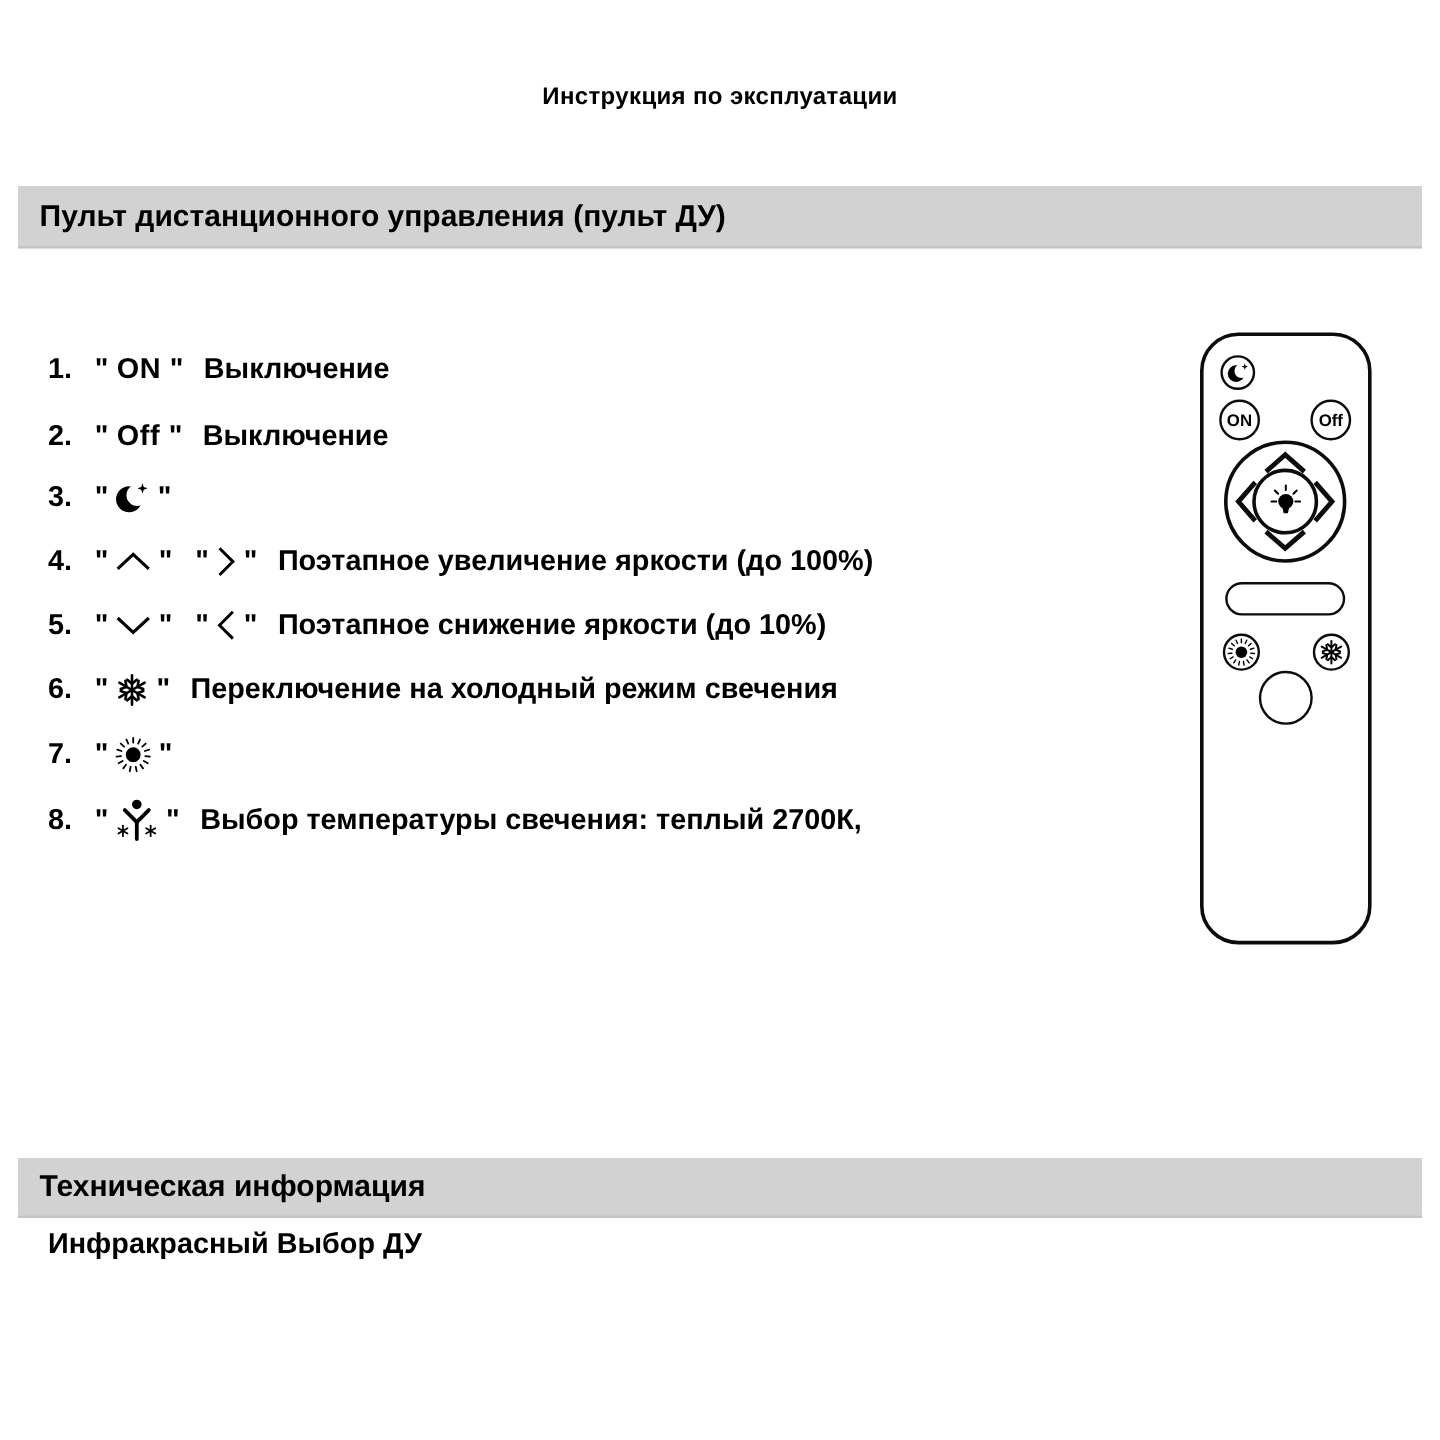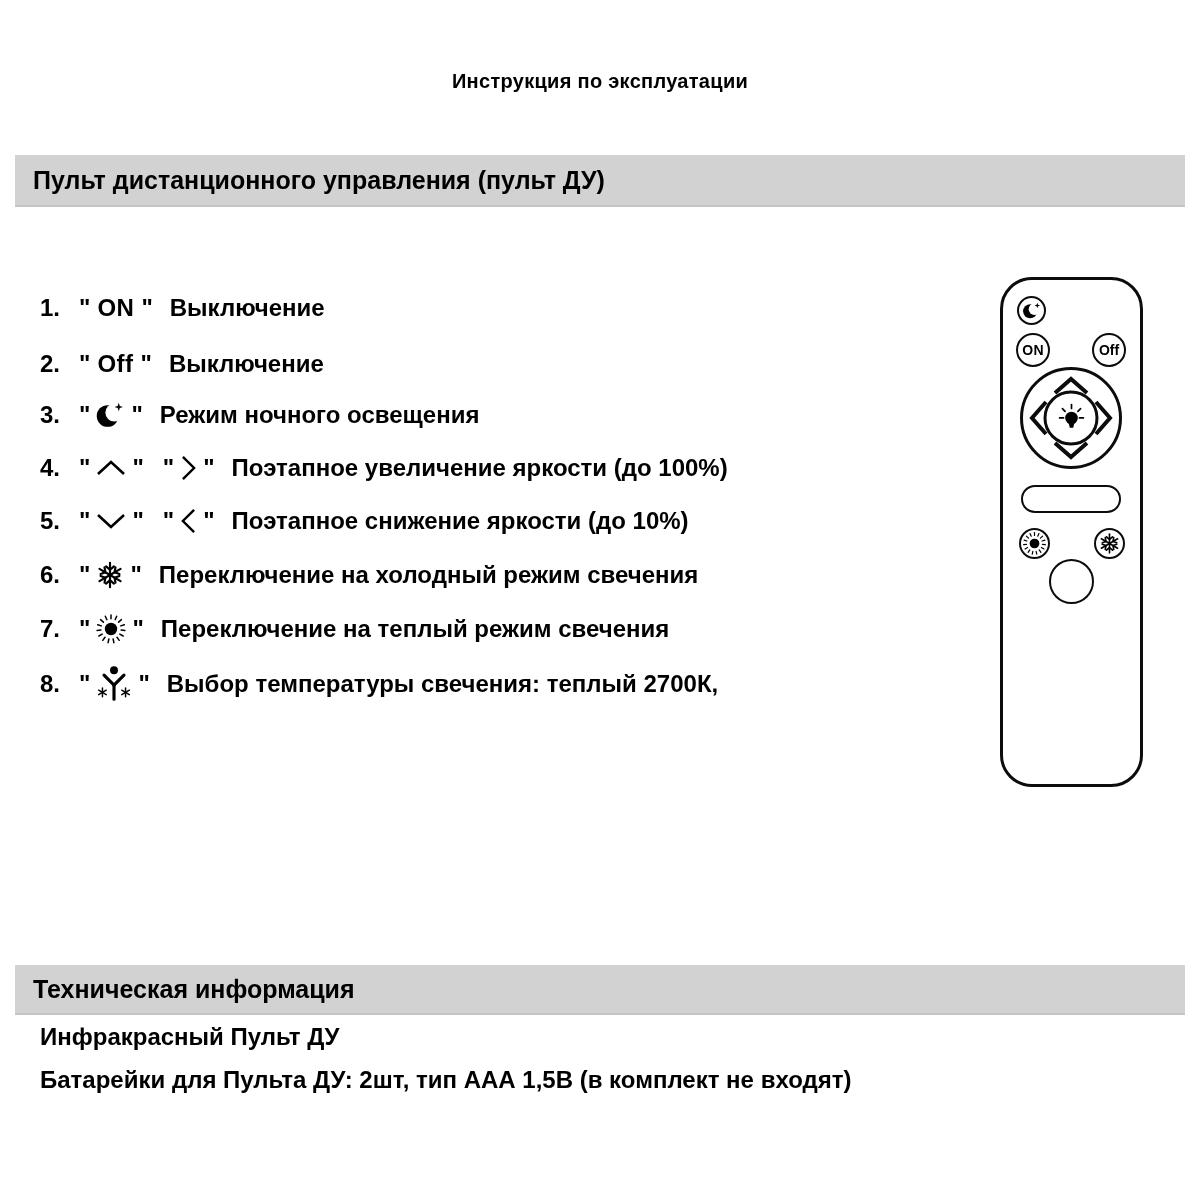--- a/index.html
+++ b/index.html
@@ -165,21 +165,20 @@
 
   <div class="item" style="top:399px">
     <span class="num">3.</span>
     <span class="q">"</span>
     <span class="icon">
       <svg viewBox="0 0 32 32" width="31" height="31">
           <use href="#moon-full"></use>
         </svg>
     </span>
     <span class="q">"</span>
-    <span class="txt">Режим ночного освещения</span>
   </div>
 
   <div class="item" style="top:452px">
     <span class="num">4.</span>
     <span class="q">"</span>
     <span class="icon">
       <svg viewBox="0 0 32 20" width="32" height="20">
           <polyline points="3,16 16,4 29,16" fill="none" stroke="#000" stroke-width="2.6"></polyline>
         </svg>
     </span>
@@ -227,21 +226,20 @@
 
   <div class="item" style="top:613px">
     <span class="num">7.</span>
     <span class="q">"</span>
     <span class="icon">
       <svg viewBox="0 0 32 32" width="32" height="32">
           <use href="#sun-full"></use>
         </svg>
     </span>
     <span class="q">"</span>
-    <span class="txt">Переключение на теплый режим свечения</span>
   </div>
 
   <div class="item item8" style="top:669px">
     <span class="num">8.</span>
     <span class="q">"</span>
     <span class="icon">
       <svg viewBox="0 0 36 40" width="38" height="42">
           <use href="#temp-full"></use>
         </svg>
     </span>
@@ -298,16 +296,15 @@
           </svg>
       </span>
     </div>
     <div class="rbtn btn-big"></div>
   </div>
 
   <div class="bar bar2">
     <span>Техническая информация</span>
   </div>
 
-  <div class="tech-line tl1">Инфракрасный Пульт ДУ</div>
-  <div class="tech-line tl2">Батарейки для Пульта ДУ: 2шт, тип ААА 1,5В (в комплект не входят)</div>
+  <div class="tech-line tl1">Инфракрасный Выбор ДУ</div>
 
 </div>
 
 </body></html>

